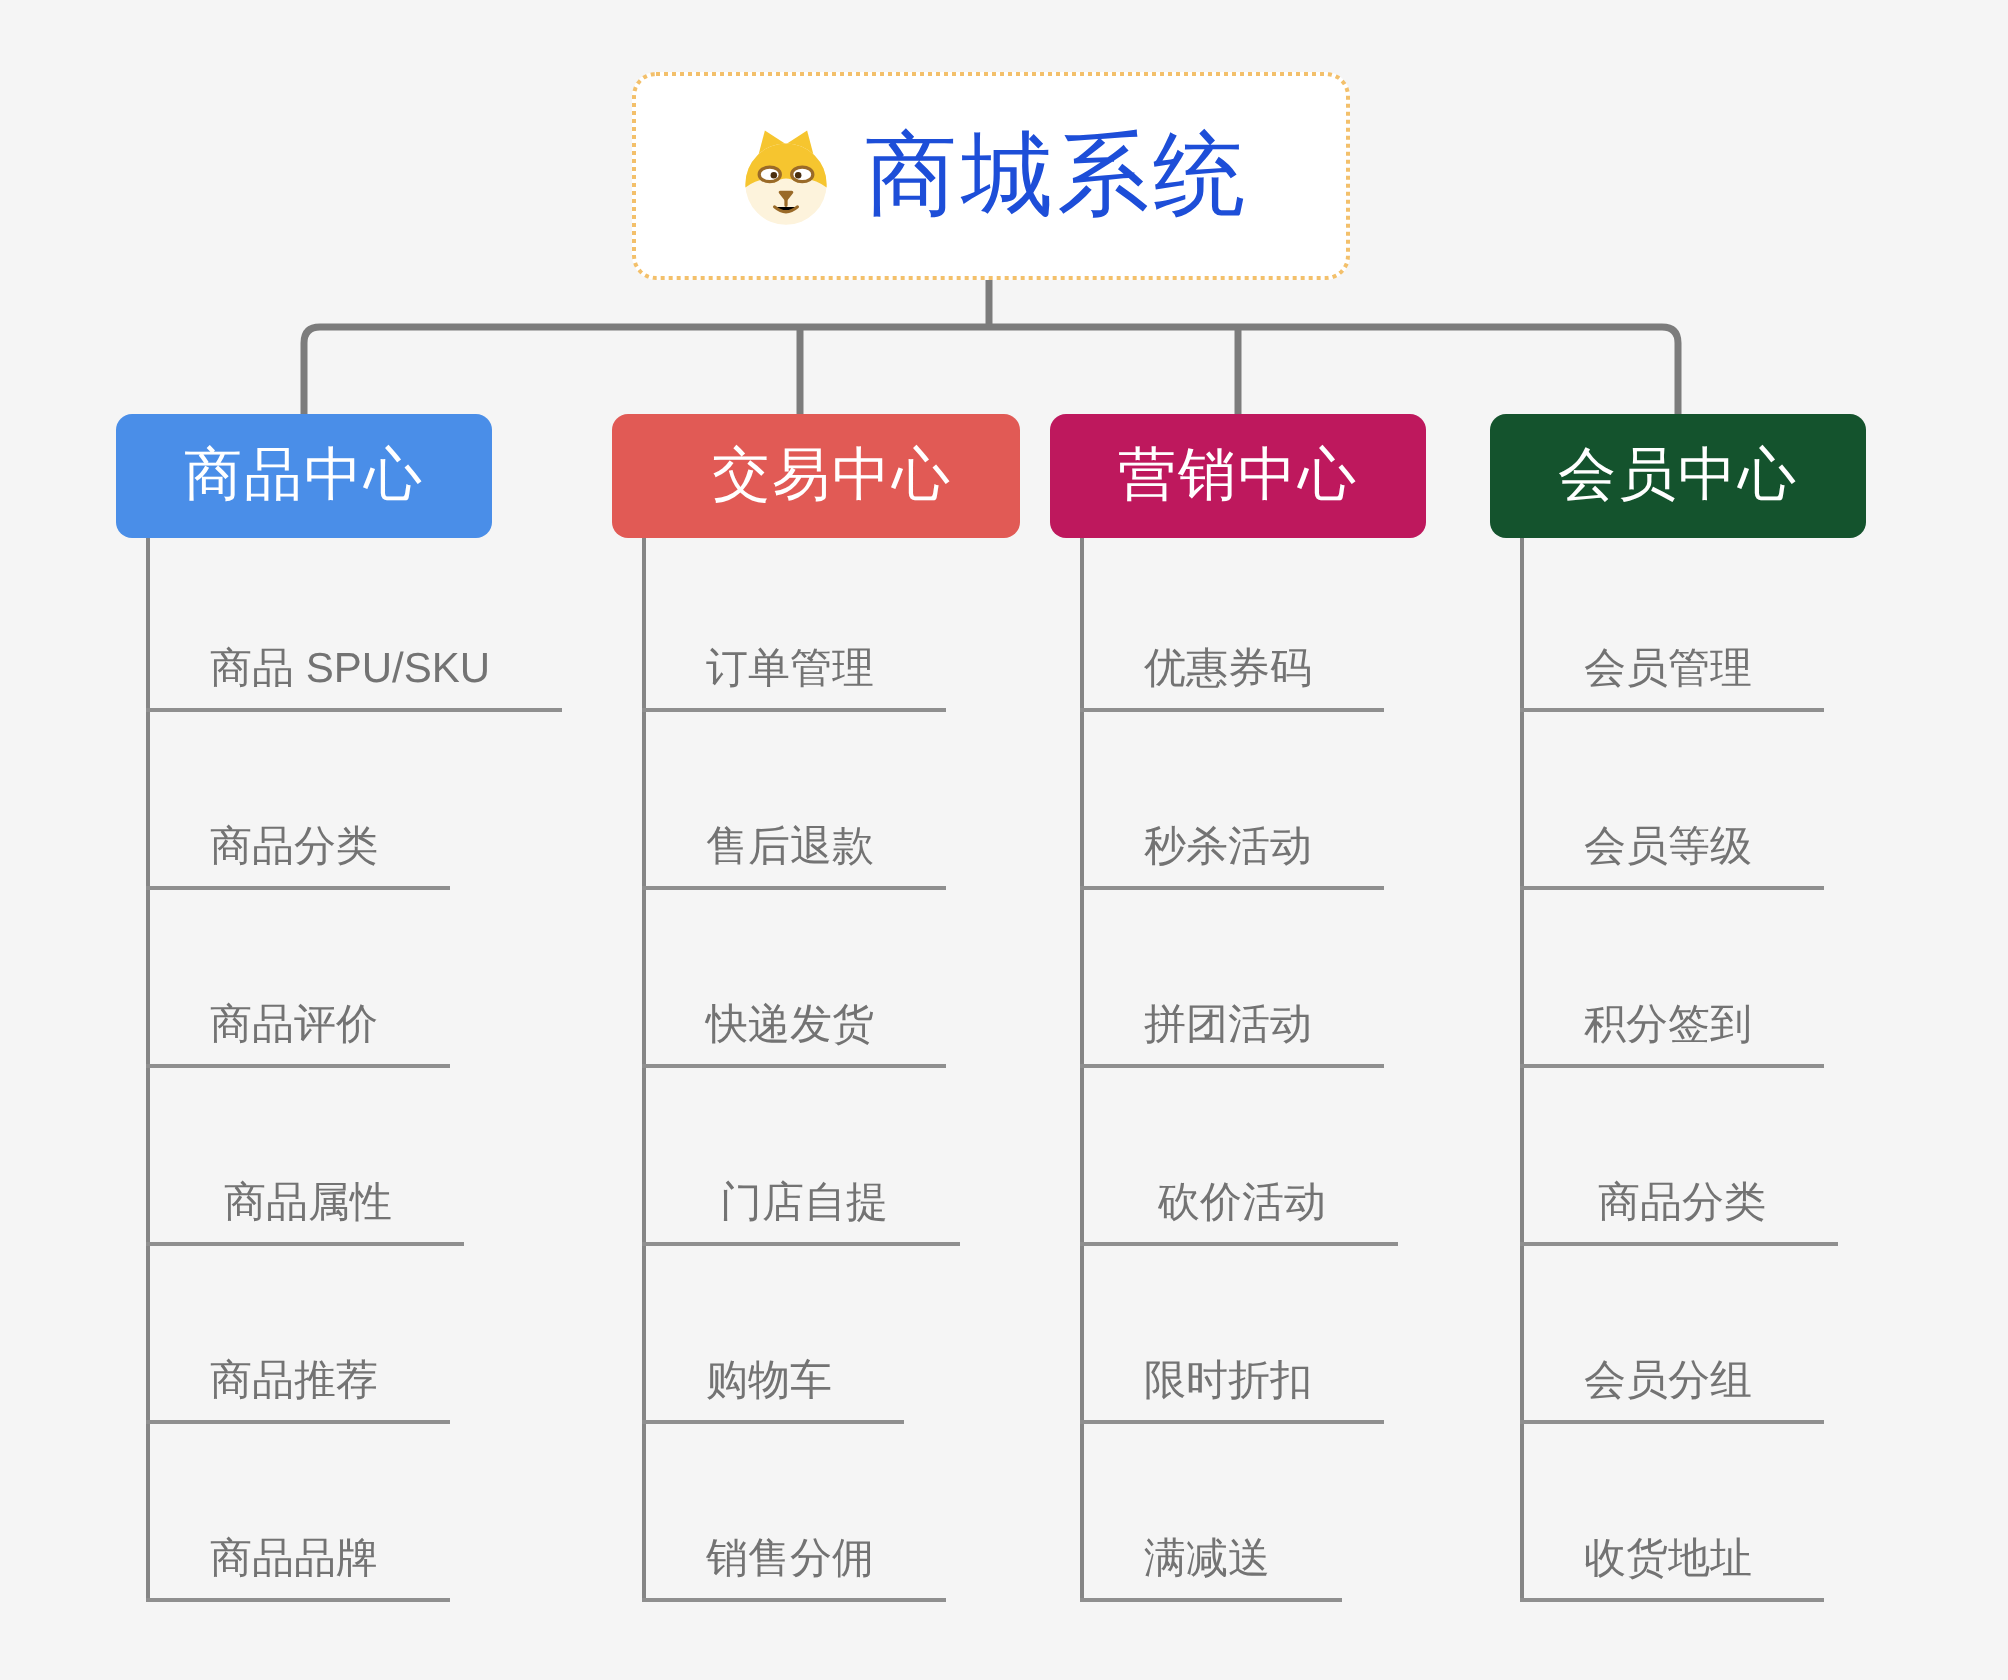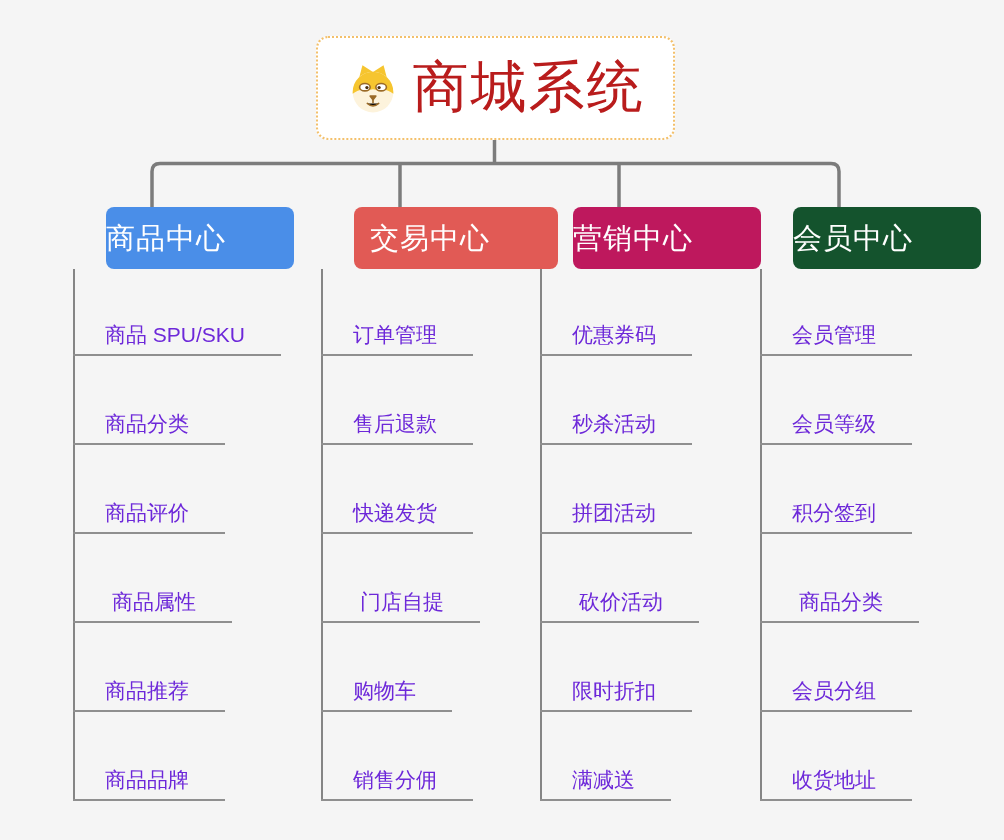--- a/index.html
+++ b/index.html
@@ -29,22 +29,22 @@
     border: 2px dotted #F3C06B;
     border-radius: 12px;
     box-sizing: border-box;
     display: flex;
     align-items: center;
     justify-content: center;
     gap: 14px;
     cursor: pointer;
   }
   .root-title {
-    font-size: 56px;
-    color: #b91c1c;
+    font-size: 46px;
+    color: #1d4ed8;
     letter-spacing: 2px;
     white-space: nowrap;
   }
   .root-icon { width: 52px; height: 52px; flex: 0 0 auto; }
 
   
   .column {
     position: absolute;
     top: 207px;
     width: 188px;
@@ -56,42 +56,41 @@
   .col-3 { left: 745px; }
 
   .branch-header {
     position: absolute;
     left: 0; top: 0;
     width: 188px; height: 62px;
     border-radius: 8px;
     color: #FFFFFF;
     font-size: 29px;
     line-height: 62px;
-    text-align: left;
+    text-align: center;
     letter-spacing: 1px;
     cursor: pointer;
     white-space: nowrap;
-    margin-left: 48px;
   }
 
   .spine {
     position: absolute;
     left: 15px; top: 62px;
     width: 2px; height: 531px;
     background: #858585;
   }
 
   .items { position: absolute; left: 0; top: 0; width: 100%; height: 600px; }
 
   .item {
     position: absolute;
     left: 15px;
     white-space: nowrap;
     font-size: 21px;
-    color: #6d28d9;
+    color: #737373;
     line-height: 38px;
     height: 38px;
     padding: 0 36px 0 32px;
     border-bottom: 2px solid #8F8F8F;
     cursor: pointer;
   }
   .item:nth-child(1) { top: 109px; }
   .item:nth-child(2) { top: 198px; }
   .item:nth-child(3) { top: 287px; padding-left: 32px; }
   .item:nth-child(4) { top: 376px; padding-left: 39px; }

